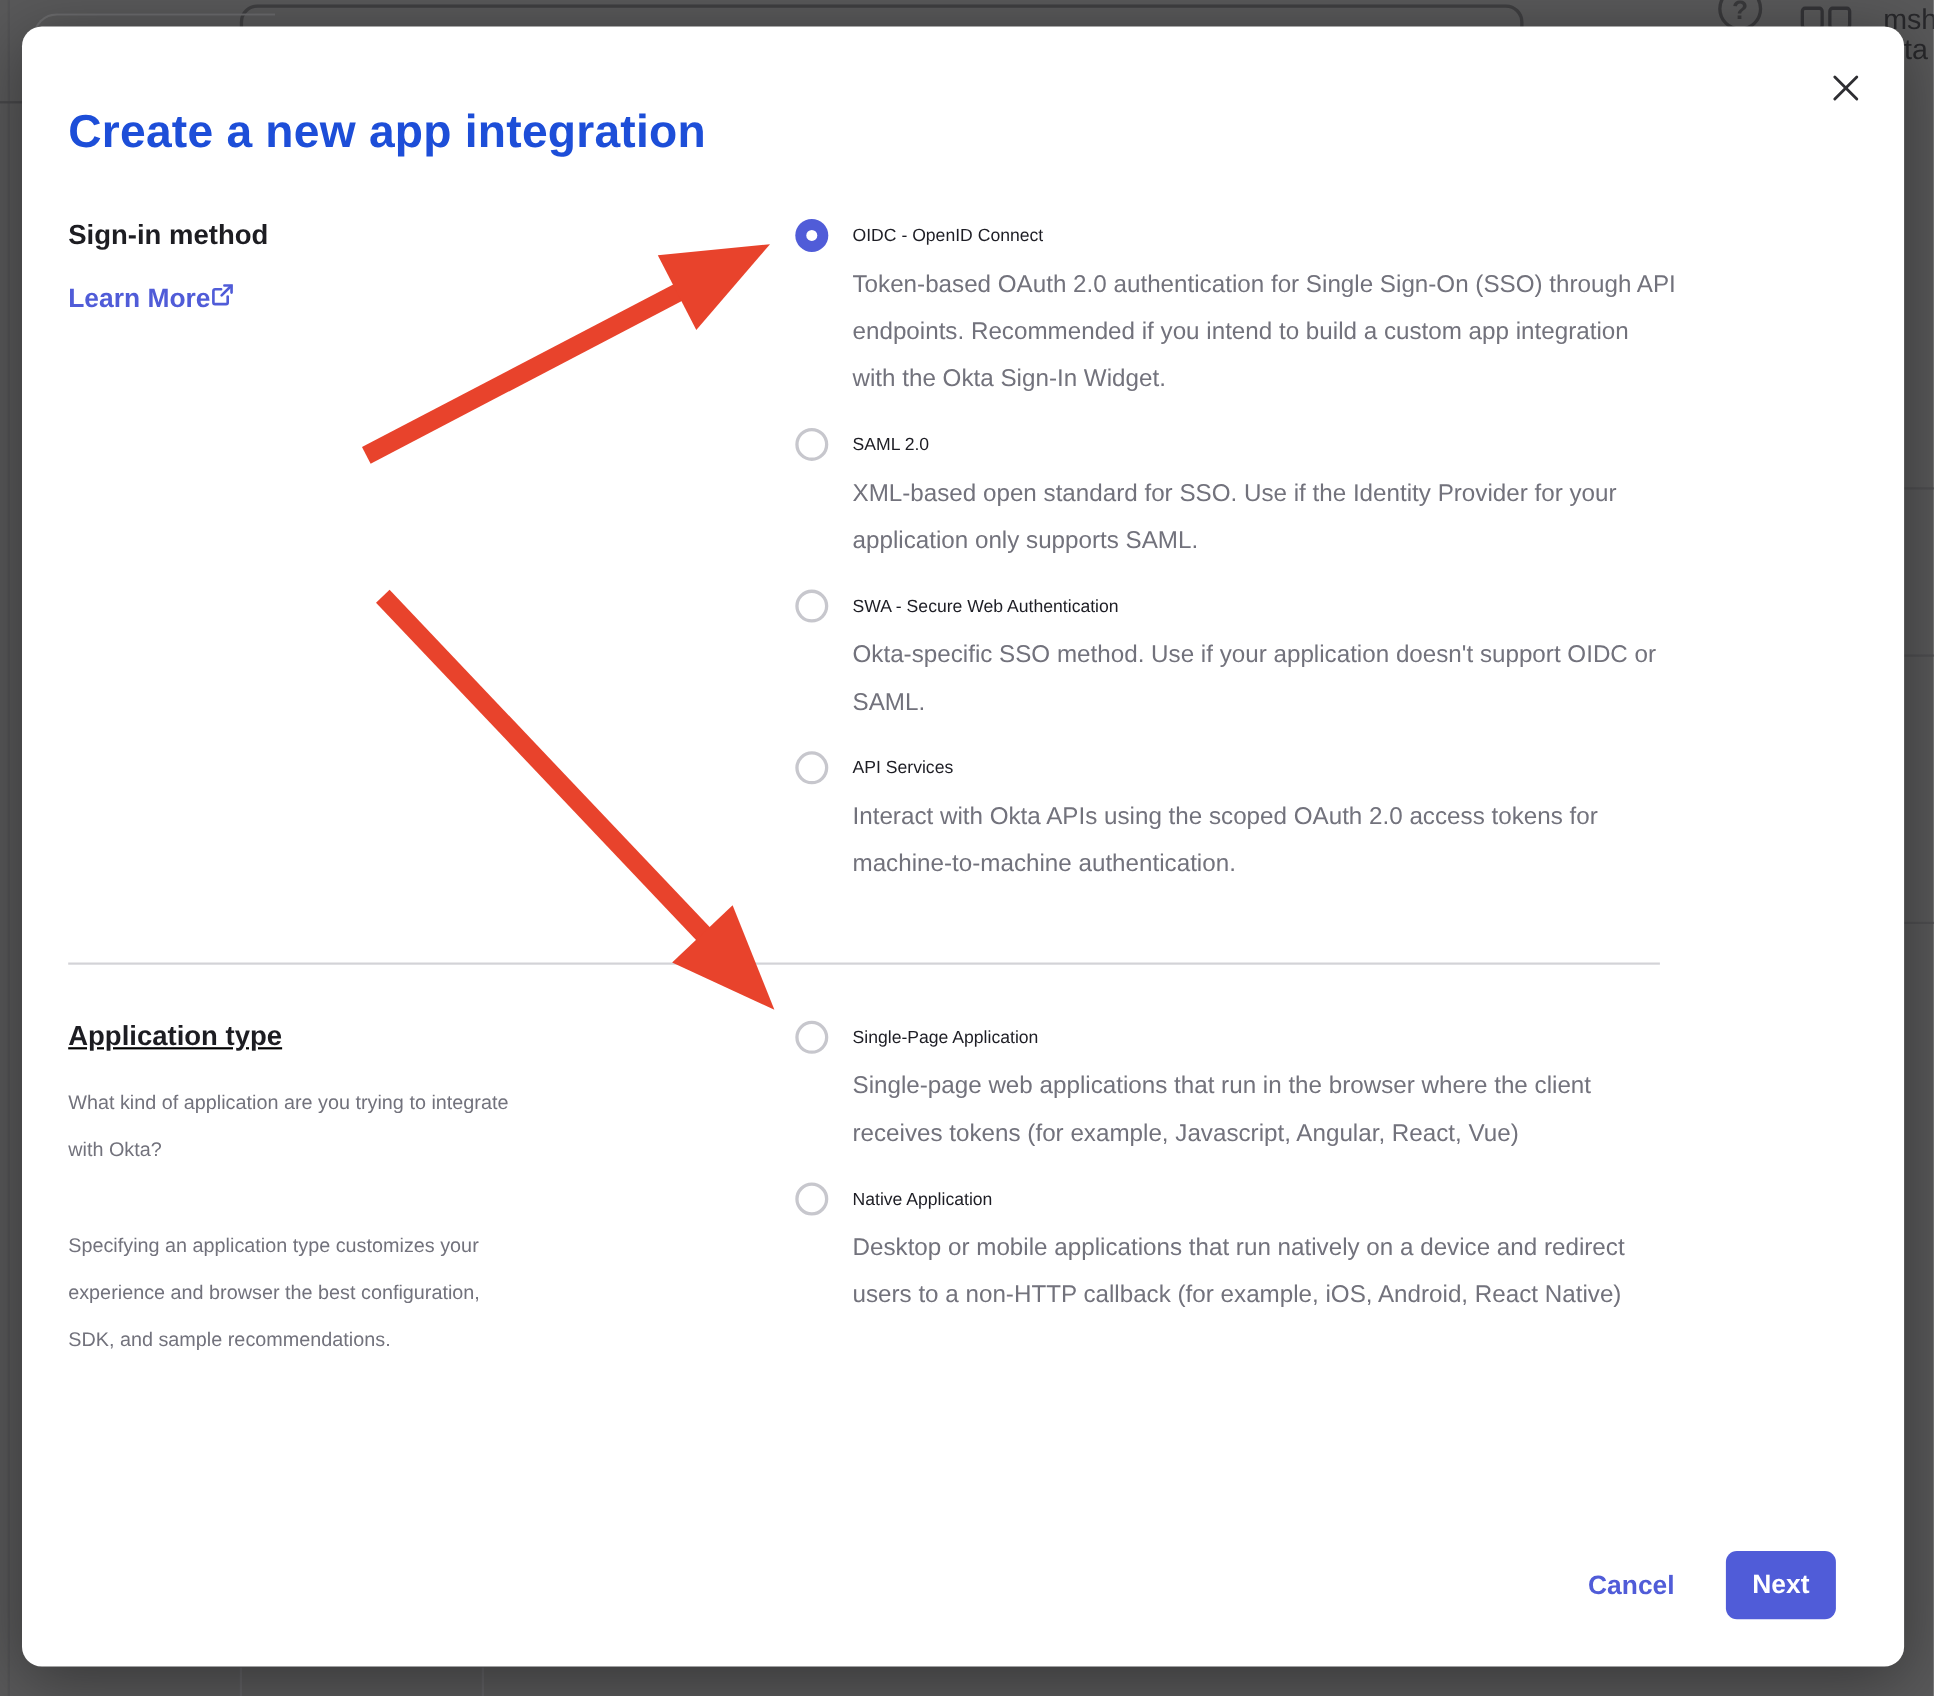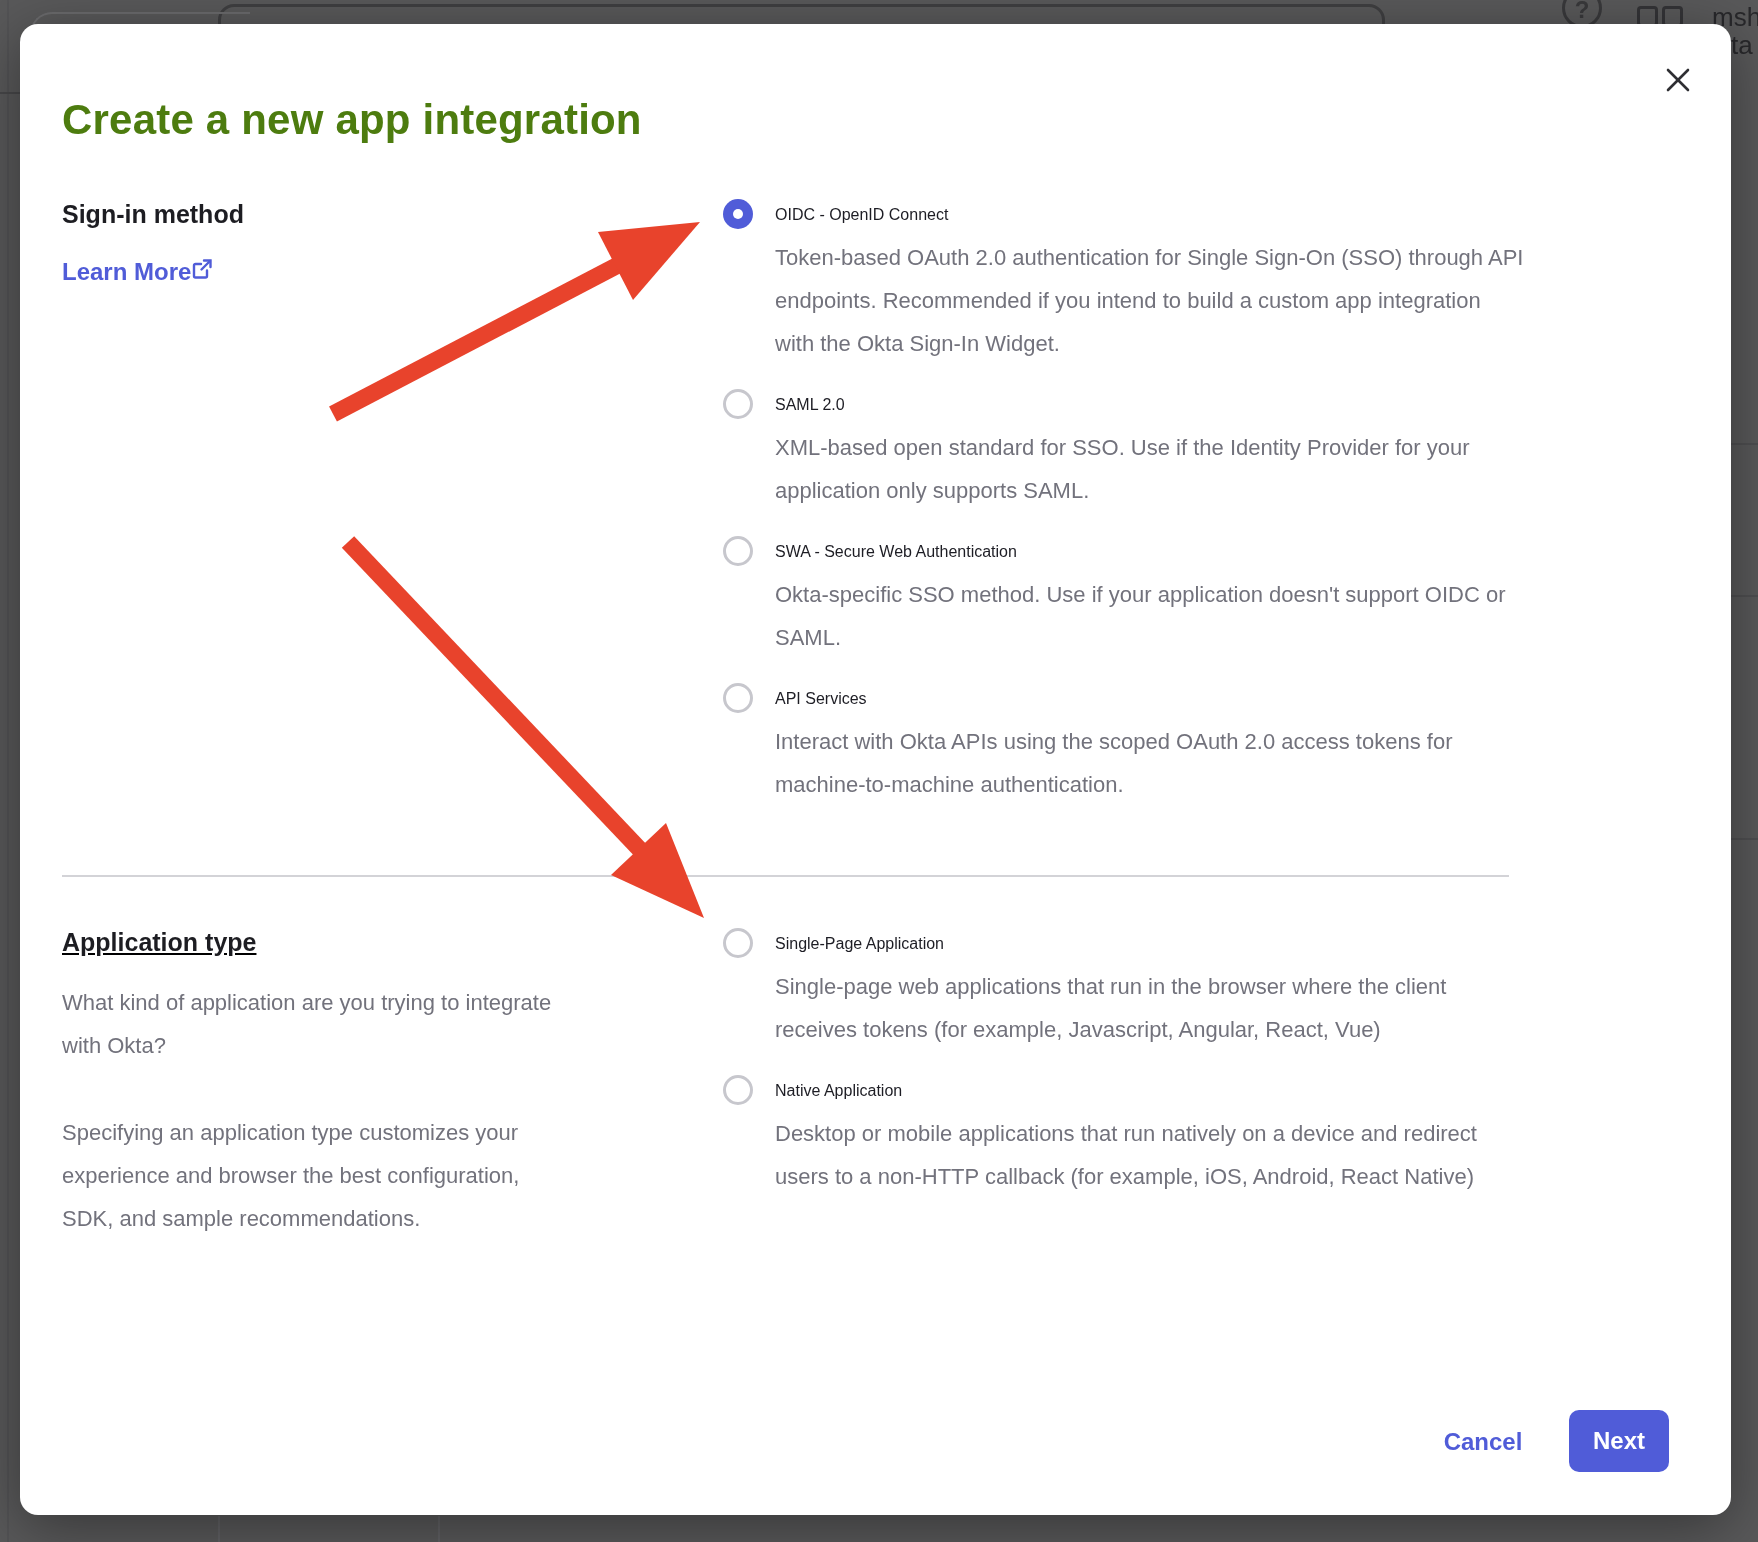--- a/index.html
+++ b/index.html
@@ -27,24 +27,24 @@
   .bk-hline-r { left:1731px; width:27px; height:2px; background:#4f4f51; }
   .bk-vline-b { top:1516px; width:2px; height:26px; background:#616164; }
 
   
   #modal {
     position:absolute; left:20px; top:24px; width:1711px; height:1491px;
     background:#ffffff; border-radius:18px; z-index:10;
     box-shadow:0 12px 60px rgba(0,0,0,.40);
   }
   #close-btn { position:absolute; left:1644px; top:42px; width:28px; height:28px; cursor:pointer; }
-  #title { position:absolute; left:42px; top:72px; font-size:42px; font-weight:600; color:#4d7c0f; letter-spacing:.2px; white-space:nowrap; }
+  #title { position:absolute; left:42px; top:72px; font-size:42px; font-weight:600; color:#1d4ed8; letter-spacing:.2px; white-space:nowrap; }
 
   .section-heading { font-size:25px; font-weight:700; line-height:43px; color:#1d1d22; white-space:nowrap; }
-  .side-line { font-size:22px; line-height:43px; color:#72727c; white-space:nowrap; }
+  .side-line { font-size:18px; line-height:43px; color:#72727c; white-space:nowrap; }
 
   #signin-left { position:absolute; left:42px; top:169px; }
   #learn-more { position:absolute; left:42px; top:226px; display:flex; align-items:center; 
                 font-size:24px; font-weight:700; color:var(--accent); line-height:43px; cursor:pointer; white-space:nowrap; }
   #signin-options { position:absolute; left:703px; top:169px; }
 
   #divider { position:absolute; left:42px; top:851px; width:1447px; height:2px; background:#d3d3d7; }
 
   #apptype-left { position:absolute; left:42px; top:897px;text-decoration:underline; }
   #apptype-desc1 { position:absolute; left:42px; top:957px; }

